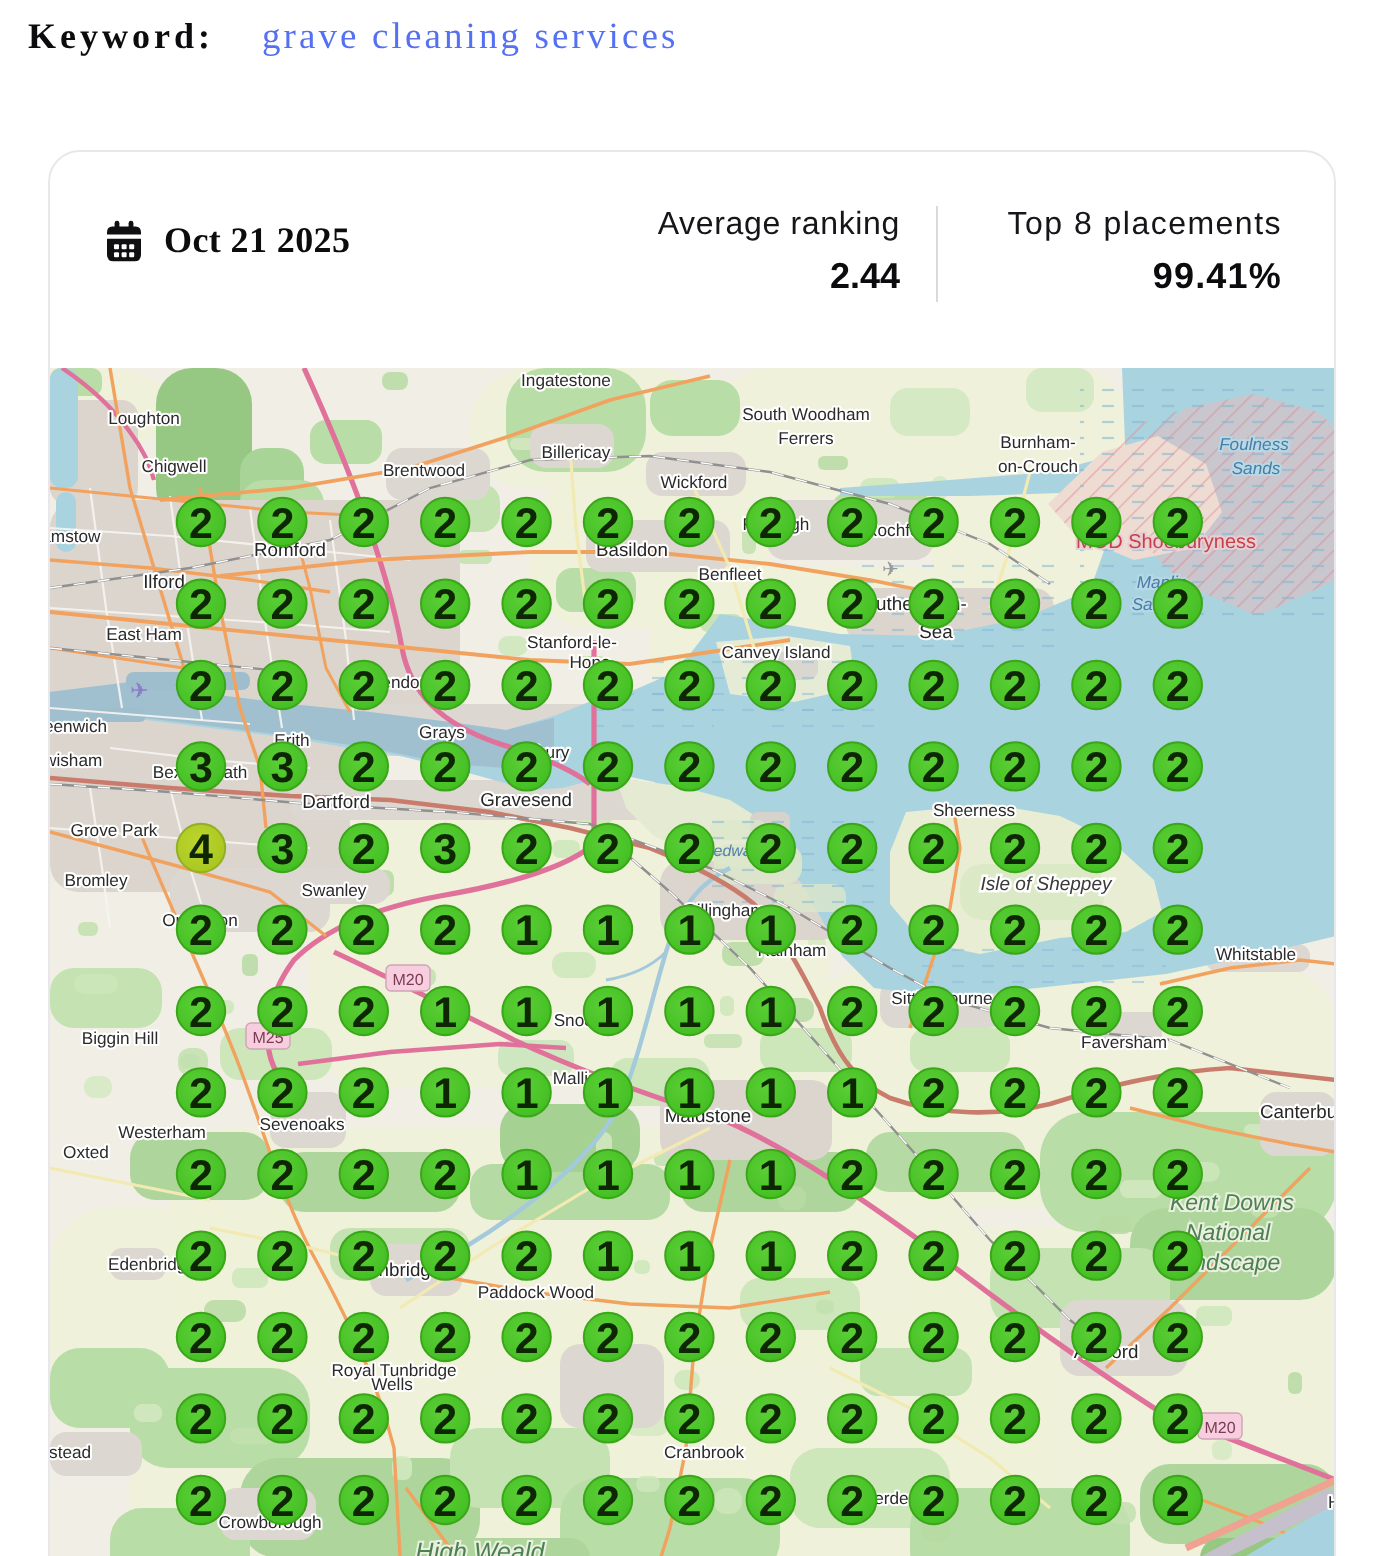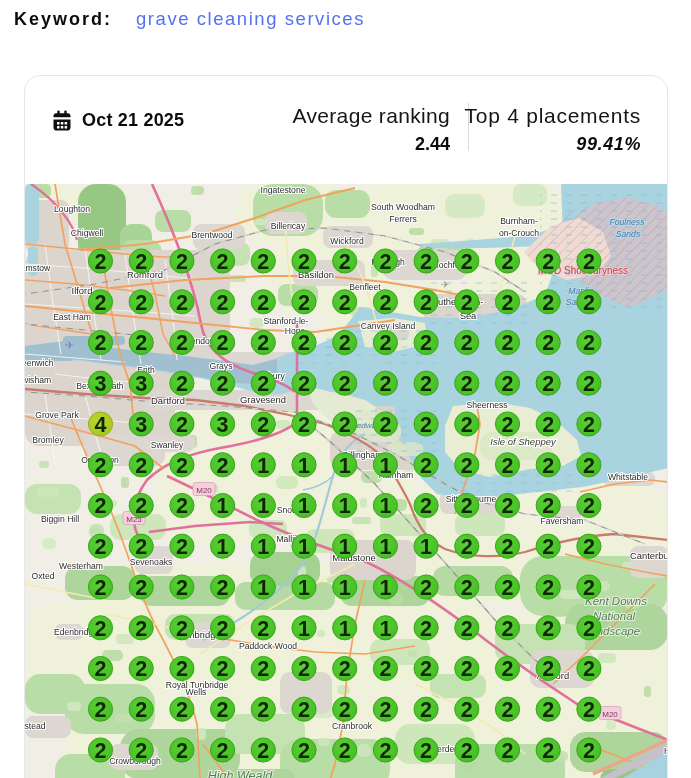--- a/index.html
+++ b/index.html
@@ -1,31 +1,31 @@
 <!DOCTYPE html>
 <html><head><meta charset="utf-8">
 <style>
 * { margin:0; padding:0; box-sizing:border-box; }
 html,body { width:691px; height:778px; background:#fff; font-family:"Liberation Sans", sans-serif; overflow:hidden; }
-.topbar { padding:8px 0 0 14px; font-size:18px; }
+.topbar { padding:8px 0 0 14px; font-size:18px;font-family:Liberation Serif, serif; }
 .topbar b { color:#0c0c0e; font-weight:700; letter-spacing:2.0px;}
 .topbar a { color:#5570f1; text-decoration:none; margin-left:24px; font-weight:400; font-size:18.5px; letter-spacing:1.55px;}
 .card { position:absolute; left:24px; top:75px; width:644px; height:720px; background:#fff; border:1px solid #e8e8ec; border-radius:16px; overflow:hidden; }
 .chead { position:relative; height:108px; }
 .c1 { position:absolute; left:28px; top:28px; }
 .c1 .t { font-size:18px; color:#15151a; letter-spacing:0.28px; }
-.c1 .d { margin-top:6px; font-size:18px; font-weight:700; color:#0c0c0e; letter-spacing:0.2px; display:flex; align-items:center; }
+.c1 .d { margin-top:6px; font-size:18px; font-weight:700; color:#0c0c0e; letter-spacing:0.2px; display:flex; align-items:center;font-family:Liberation Serif, serif; }
 .c1 .d svg { margin-right:11px; }
 .c2 { position:absolute; right:217px; top:28px; text-align:right; }
 .c3 { position:absolute; right:26px; top:28px; text-align:right; }
-.c2 .t, .c3 .t { font-size:21px; color:#15151a; }
+.c2 .t, .c3 .t { font-size:16px; color:#15151a; }
 .c2 .t { letter-spacing:0.33px; }
 .c3 .t { letter-spacing:0.74px; }
 .c2 .v, .c3 .v { margin-top:6px; font-size:18px; font-weight:700; color:#0c0c0e; }
-.c3 .v { letter-spacing:0.6px;font-style:italic; }
+.c3 .v { letter-spacing:0.6px; }
 .vdiv { position:absolute; left:443px; top:27px; width:1px; height:48px; background:#d9d9de; }
 .mapwrap { position:absolute; left:0; top:108px; width:643px; height:612px; }
 .mnum { font-size:21.5px; font-weight:700; fill:#0e2604; text-anchor:middle; }
 .pl { font-size:8.6px; fill:#2b2b2b; stroke:#ffffff; stroke-width:2.1px; paint-order:stroke; stroke-linejoin:round; }
 .pt { font-size:9.4px; fill:#262626; stroke:#ffffff; stroke-width:2.1px; paint-order:stroke; stroke-linejoin:round; }
 .pi { font-size:9.5px; font-style:italic; fill:#3a3a3a; stroke:#fff; stroke-width:2.4px; paint-order:stroke; }
 .pw { font-size:8.6px; font-style:italic; fill:#4a7ca8; stroke:#b7d9e6; stroke-width:2px; paint-order:stroke; }
 .pw2 { font-size:8px; font-style:italic; fill:#5583ab; }
 .pr { font-size:10px; fill:#c9404a; stroke:#e8cfd4; stroke-width:2px; paint-order:stroke; font-weight:500;}
 .pg { font-size:11.5px; font-style:italic; fill:#4d8153; stroke:#eaf0df; stroke-width:2px; paint-order:stroke; }
@@ -54,21 +54,21 @@
           </svg>
           <span>Oct 21 2025</span>
         </div>
     </div>
     <div class="c2">
         <div class="t">Average ranking</div>
         <div class="v">2.44</div>
       </div>
     <div class="vdiv"></div>
     <div class="c3">
-        <div class="t">Top 4 placements</div>
+        <div class="t">Top 8 placements</div>
         <div class="v">99.41%</div>
       </div>
   </div>
   <div class="mapwrap">
   <svg width="643" height="612" viewBox="0 0 643 612">
   <defs>
     <radialGradient id="g2" cx="0.42" cy="0.38" r="0.75">
       <stop offset="0" stop-color="#5bce36"></stop>
             <stop offset="0.72" stop-color="#47c226"></stop>
             <stop offset="1" stop-color="#3db31d"></stop>

